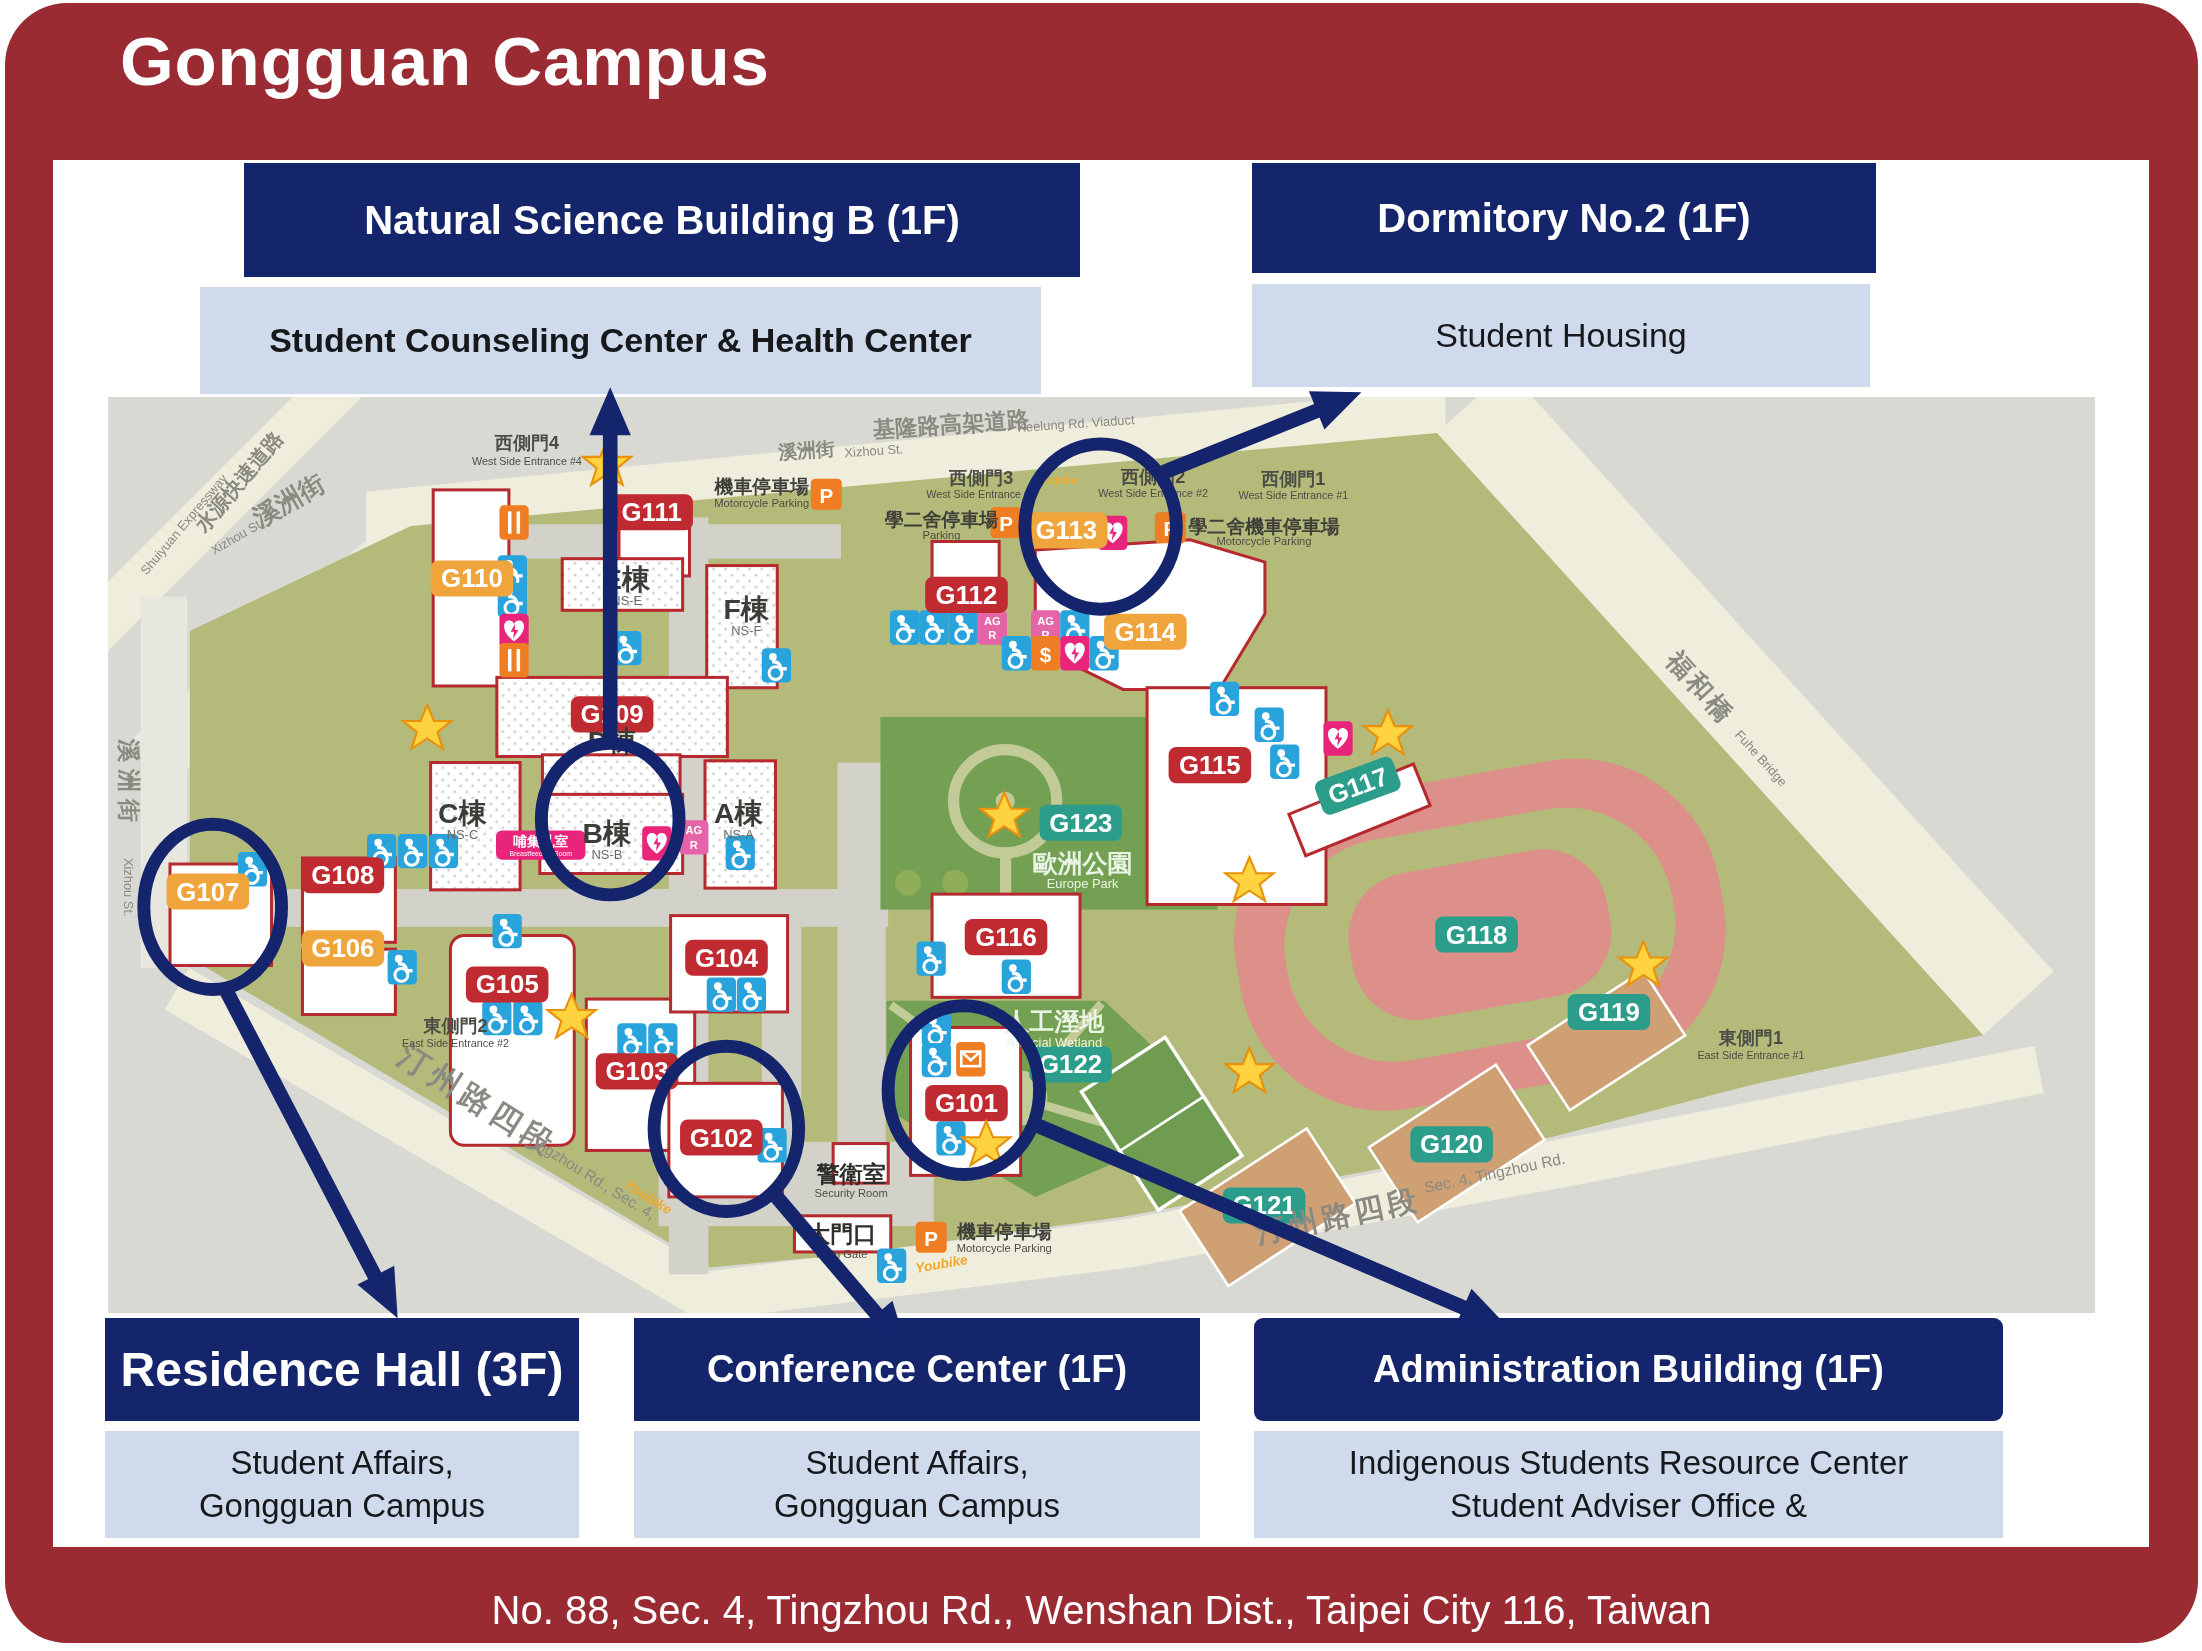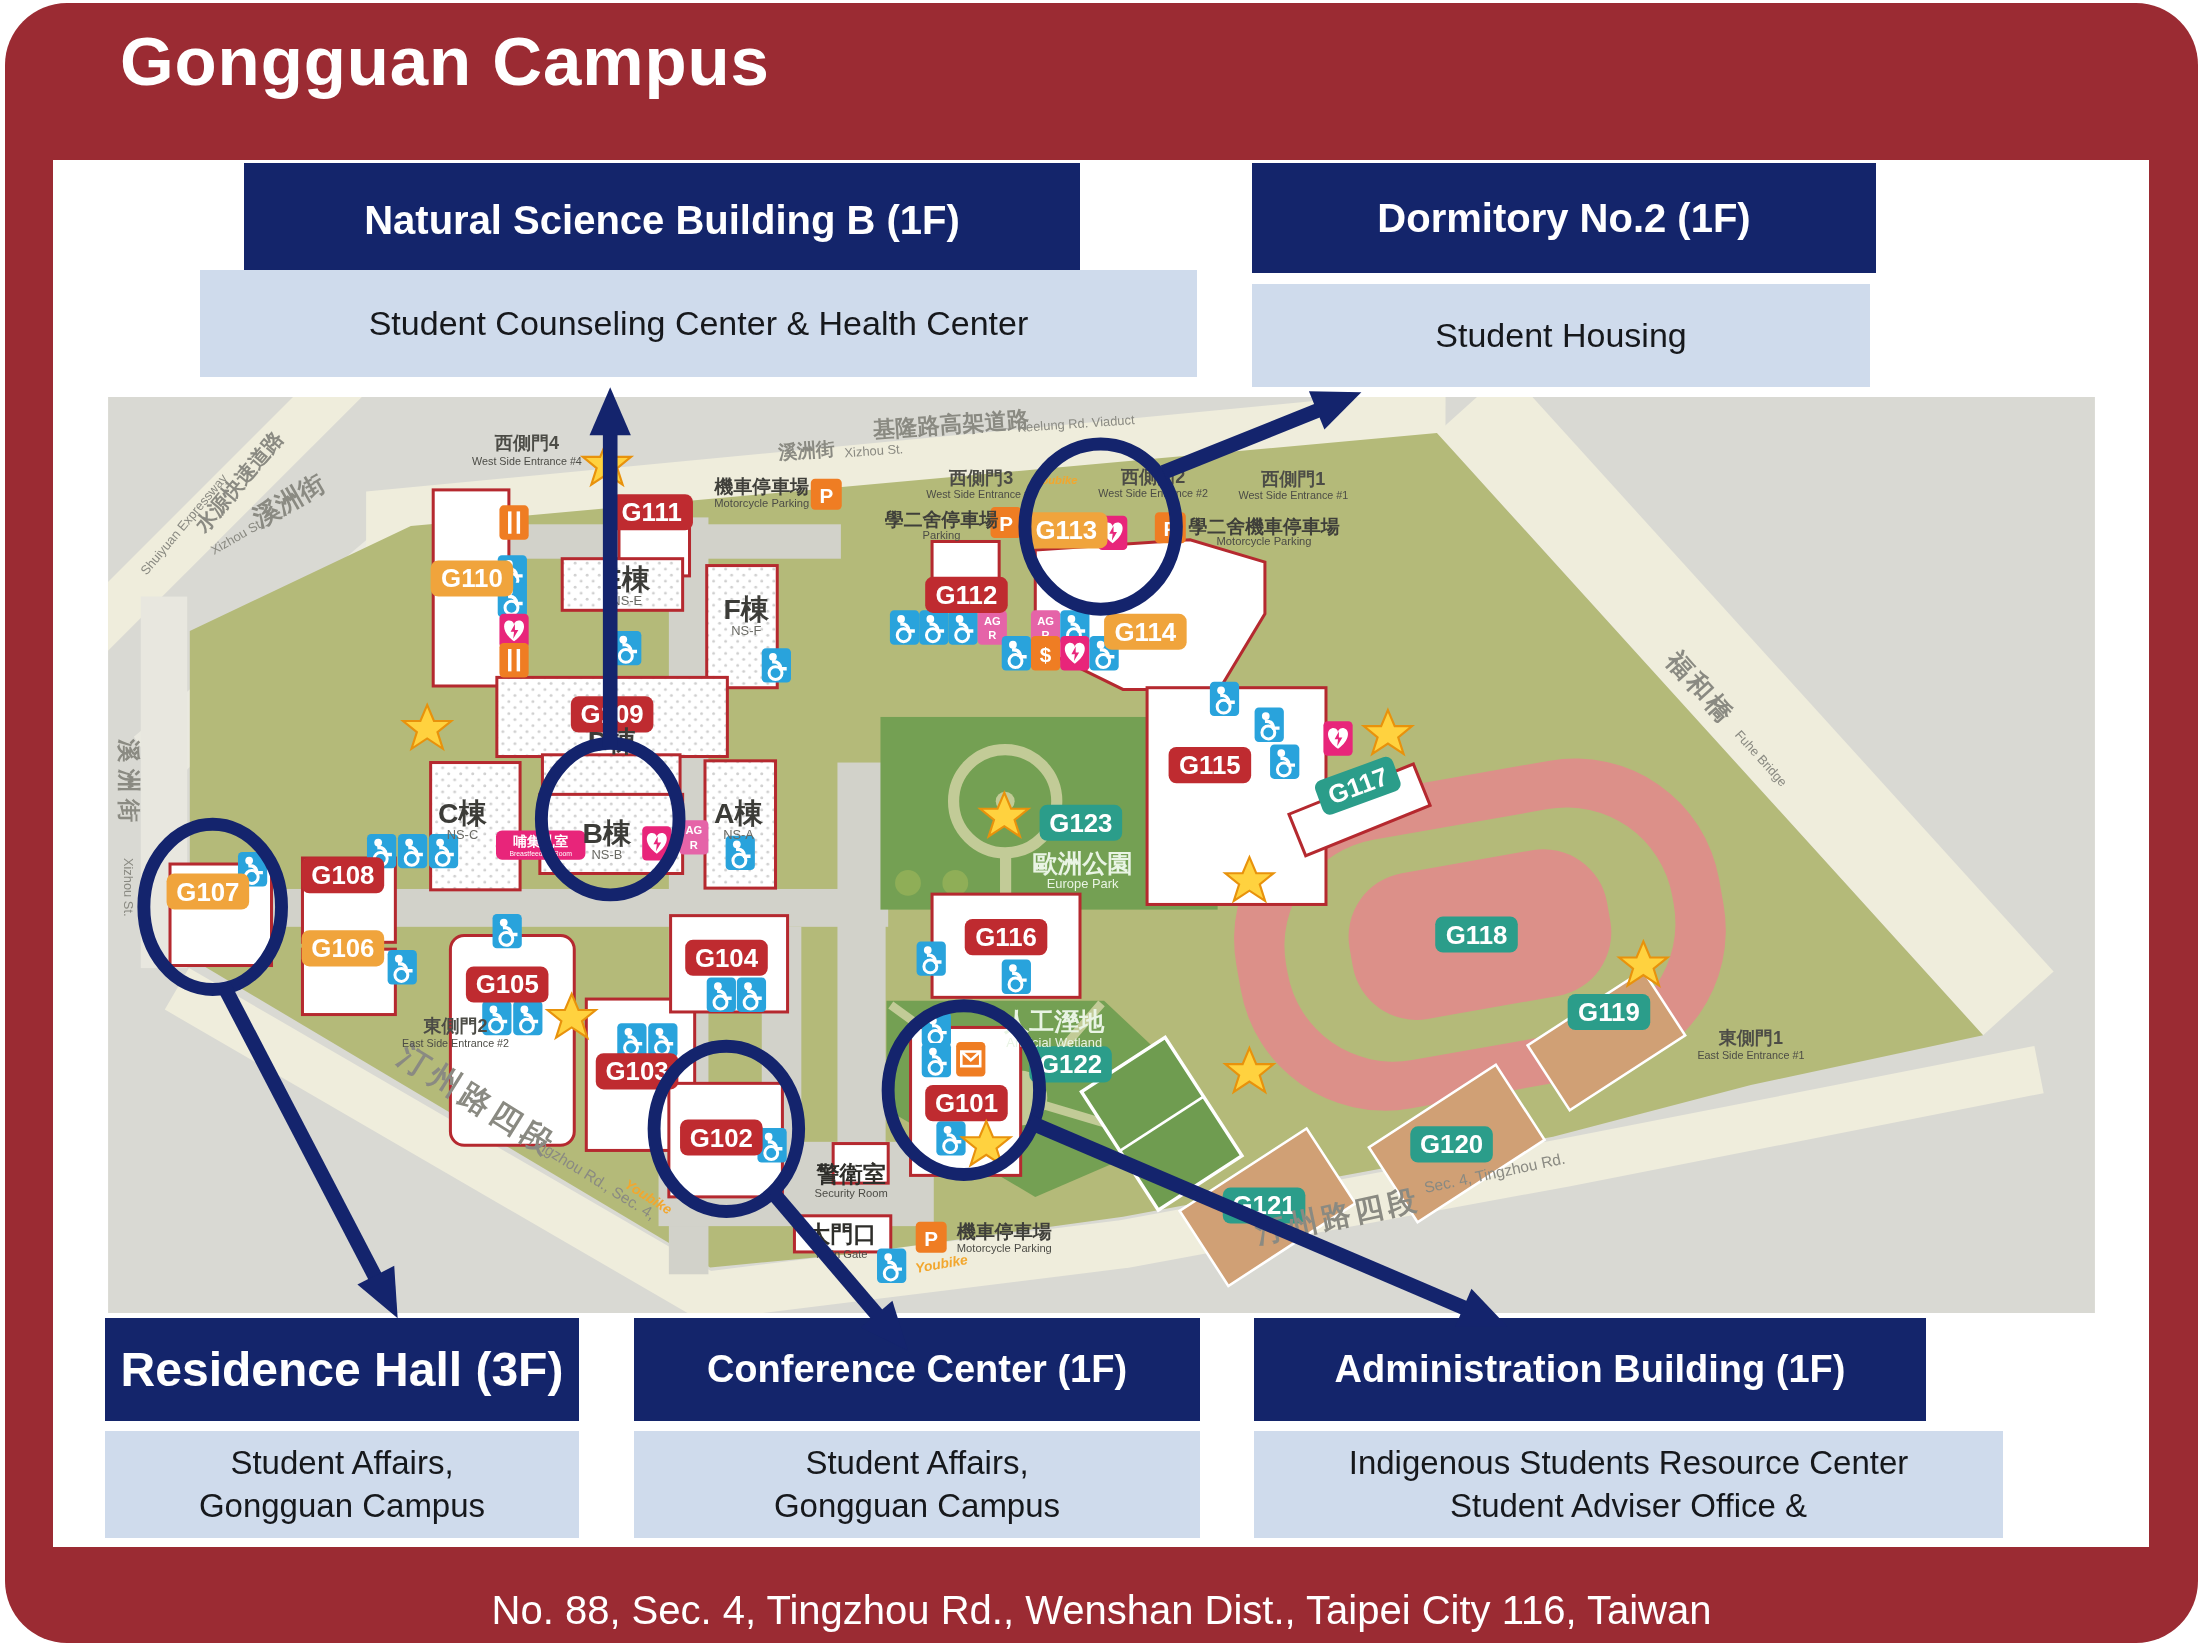--- a/index.html
+++ b/index.html
@@ -48,21 +48,21 @@
 <body>
 
 <div class="stage">
   <div class="frame"></div>
   <div class="content"></div>
   <div class="title">Gongguan Campus</div>
 
   <div class="navybox" style="left:200px;top:163px;width:836px;height:114px;margin-left:44px;">
       <span>Natural Science Building B (1F)</span>
     </div>
-  <div class="lightbox" style="left:200px;top:270px;width:997px;height:107px;">
+  <div class="lightbox" style="left:200px;top:287px;width:841px;height:107px;font-weight:bold;">
       <span>Student Counseling Center &amp; Health Center</span>
     </div>
   <div class="navybox" style="left:1252px;top:163px;width:624px;height:110px;">
       <span>Dormitory No.2 (1F)</span>
     </div>
   <div class="lightbox" style="left:1252px;top:284px;width:618px;height:103px;">
       <span>Student Housing</span>
     </div>
 
   <div class="navybox" style="left:105px;top:1318px;width:474px;height:103px;font-size:48px;">
@@ -72,21 +72,21 @@
     <span>Student Affairs,</span>
     <span>Gongguan Campus</span>
   </div>
   <div class="navybox" style="left:634px;top:1318px;width:566px;height:103px;font-size:38px;">
       <span>Conference Center (1F)</span>
     </div>
   <div class="lightbox" style="left:634px;top:1431px;width:566px;height:107px;font-size:33px;">
     <span>Student Affairs,</span>
     <span>Gongguan Campus</span>
   </div>
-  <div class="navybox" style="left:1254px;top:1318px;width:672px;height:103px;font-size:38px;">
+  <div class="navybox" style="left:1254px;top:1318px;width:749px;height:103px;font-size:38px;border-radius:9px;">
       <span>Administration Building (1F)</span>
     </div>
   <div class="lightbox" style="left:1254px;top:1431px;width:749px;height:107px;font-size:33px;">
     <span>Indigenous Students Resource Center</span>
     <span>Student Adviser Office &amp;</span>
   </div>
 
   <div class="addr">
       <span>No. 88, Sec. 4, Tingzhou Rd., Wenshan Dist., Taipei City 116, Taiwan</span>
     </div>

